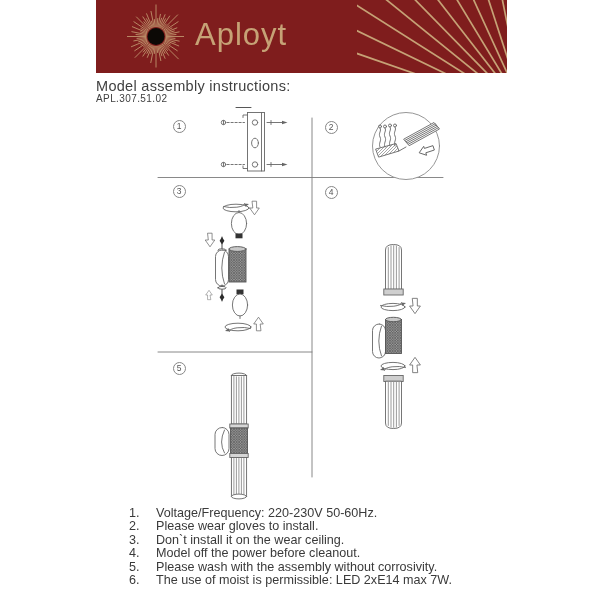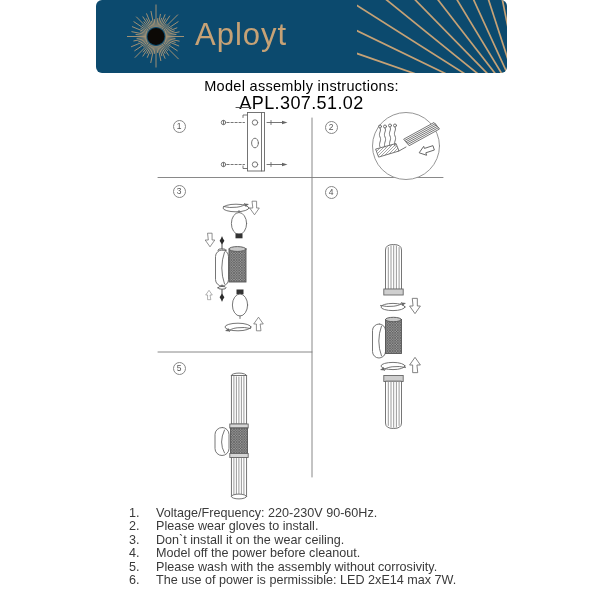--- a/index.html
+++ b/index.html
@@ -1,29 +1,29 @@
 <!DOCTYPE html>
 <html><head>
 <meta charset="utf-8">
 <style>
   html,body{margin:0;padding:0;}
   body{width:600px;height:600px;background:#ffffff;font-family:"Liberation Sans",sans-serif;position:relative;overflow:hidden;}
   .sheet{position:absolute;inset:0;}
 
   
-  .hdr{position:absolute;left:96px;top:0;width:411px;height:73px;background:#0c4a6e;overflow:hidden;border-radius:6px;}
+  .hdr{position:absolute;left:96px;top:0;width:411px;height:73px;background:#7f1d1d;overflow:hidden;}
   .hdr svg{position:absolute;top:0;}
   #logo-svg{left:8px;}
   #fan-svg{right:0;}
   .brand{position:absolute;left:99px;top:17px;font-size:31px;font-weight:400;letter-spacing:1px;color:#c6a276;}
 
   
-  .title,.model{position:absolute;left:96px;width:411px;text-align:center;color:#000000;}
+  .title,.model{position:absolute;left:96px;width:411px;text-align:left;color:#404040;}
   .title{top:78px;font-size:14.5px;letter-spacing:.3px;}
-  .model{top:93px;font-size:18px;letter-spacing:.4px;}
+  .model{top:93px;font-size:10px;letter-spacing:.4px;}
 
   
   .diagram{position:absolute;left:0;top:0;}
 
   
   .pnum{position:absolute;width:13px;height:13px;box-sizing:border-box;border:1px solid #878787;border-radius:50%;font-size:8.5px;line-height:11px;color:#555;text-align:center;}
 
   
   .instr{position:absolute;left:129px;top:507px;width:372px;font-size:12.6px;color:#3a3a3a;}
   .irow{display:flex;line-height:13.4px;}
@@ -307,37 +307,37 @@
 
   <span class="pnum" style="left:172.5px;top:119.5px">1</span>
   <span class="pnum" style="left:324.5px;top:120.5px">2</span>
   <span class="pnum" style="left:172.5px;top:184.5px">3</span>
   <span class="pnum" style="left:324.5px;top:185.5px">4</span>
   <span class="pnum" style="left:172.5px;top:361.5px">5</span>
 
   <div class="instr">
     <div class="irow">
       <span class="n">1.</span>
-      <span class="t">Voltage/Frequency: 220-230V 90-60Hz.</span>
+      <span class="t">Voltage/Frequency: 220-230V 50-60Hz.</span>
     </div>
     <div class="irow">
       <span class="n">2.</span>
       <span class="t">Please wear gloves to install.</span>
     </div>
     <div class="irow">
       <span class="n">3.</span>
       <span class="t">Don`t install it on the wear ceiling.</span>
     </div>
     <div class="irow">
       <span class="n">4.</span>
       <span class="t">Model off the power before cleanout.</span>
     </div>
     <div class="irow">
       <span class="n">5.</span>
       <span class="t">Please wash with the assembly without corrosivity.</span>
     </div>
     <div class="irow">
       <span class="n">6.</span>
-      <span class="t">The use of power is permissible: LED 2xE14 max 7W.</span>
+      <span class="t">The use of moist is permissible: LED 2xE14 max 7W.</span>
     </div>
   </div>
 
 </div>
 
 </body></html>

